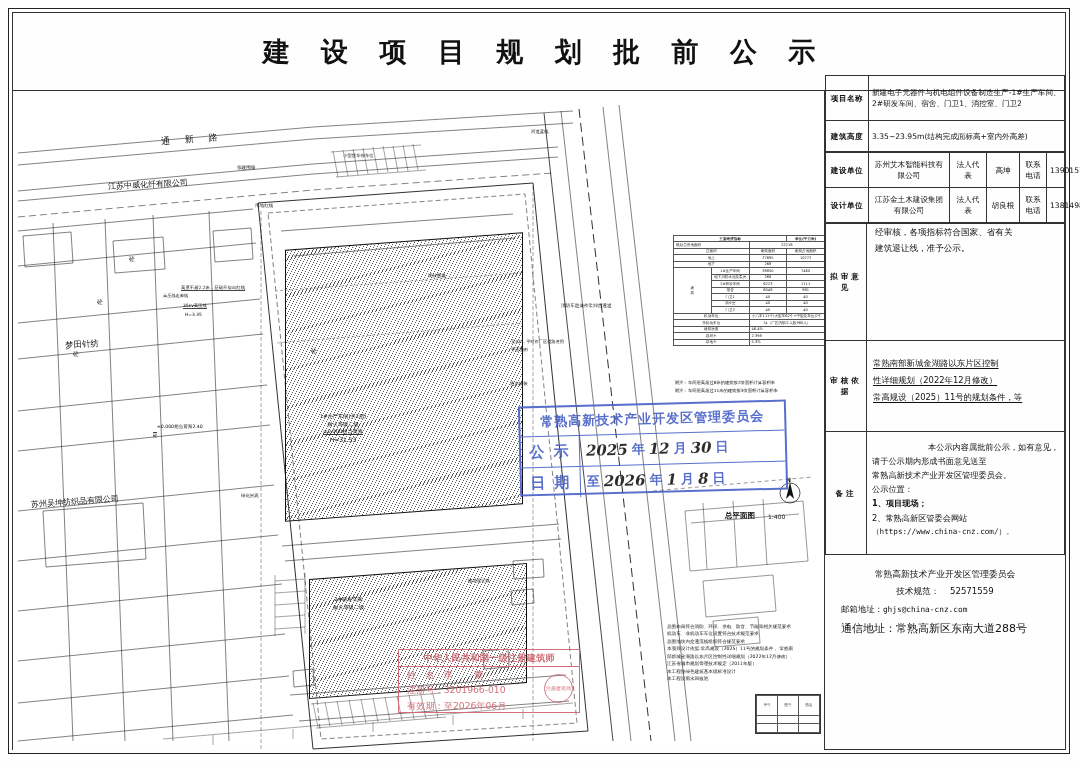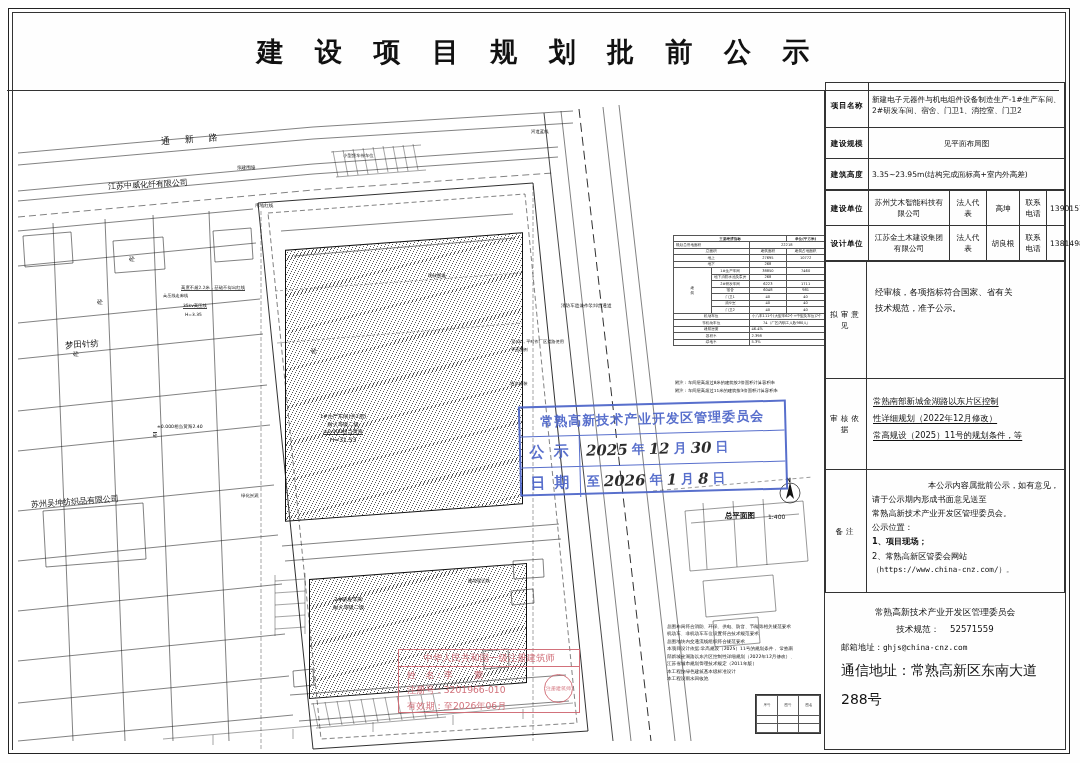--- a/index.html
+++ b/index.html
@@ -4,32 +4,32 @@
 <style>
   html,body{margin:0;padding:0;background:#fff;}
   body{width:1080px;height:763px;overflow:hidden;font-family:"DejaVu Sans","Liberation Sans",sans-serif;color:#111;}
   .page{position:relative;width:1080px;height:763px;background:#fefefe;}
 
   
   .outer-frame{position:absolute;left:8px;top:8px;width:1062px;height:746px;border:1.5px solid #222;box-sizing:border-box;}
   .inner-frame{position:absolute;left:12px;top:12px;width:1054px;height:738px;border:0.8px solid #333;box-sizing:border-box;}
 
   
-  .title-band{position:absolute;left:7px;top:13px;width:1052px;height:78px;display:flex;align-items:center;justify-content:center;border-bottom:1.2px solid #333;box-sizing:border-box;}
+  .title-band{position:absolute;left:13px;top:13px;width:1052px;height:78px;display:flex;align-items:center;justify-content:center;border-bottom:1.2px solid #333;box-sizing:border-box;}
   .title-band .t{font-family:"DejaVu Sans","Liberation Sans",sans-serif;font-size:27px;letter-spacing:11px;font-weight:600;color:#111;text-indent:11px;}
 
   
   .drawing{position:absolute;left:13px;top:91px;width:812px;height:659px;border-right:1.2px solid #333;box-sizing:border-box;overflow:hidden;background:#fff;}
-  .infocol{position:absolute;left:825px;top:82px;width:240px;height:659px;box-sizing:border-box;}
+  .infocol{position:absolute;left:825px;top:75px;width:240px;height:659px;box-sizing:border-box;}
 
   
   .itbl{width:100%;border-collapse:collapse;table-layout:fixed;}
   .itbl td{border:1px solid #333;font-size:7.6px;line-height:1.45;padding:2px 3px;vertical-align:middle;color:#111;}
   .lbl{width:36px;text-align:center;font-weight:600;letter-spacing:0.5px;}
-  .lbl-v{width:34px;text-align:center;font-weight:400;letter-spacing:3px;line-height:1.9;}
+  .lbl-v{width:34px;text-align:center;font-weight:700;letter-spacing:3px;line-height:1.9;}
   .val{text-align:left;}
   .val-c{text-align:center;}
   .nowrapcell{white-space:nowrap;}
   .small{font-size:7px;}
   .cellpad{padding:5px 5px;}
   .mono{font-family:"DejaVu Sans Mono","Liberation Mono",monospace;font-size:7px;}
   .u{ text-decoration:underline; text-underline-offset:2px;}
   .footer-in{padding:10px 6px 6px 6px;font-size:8px;line-height:2.05;text-align:center;}
   .footer-in .ln{display:block;}
   .footer-in .ctr{text-align:center;}
@@ -67,21 +67,21 @@
   .seal-blue .sb-hdr{height:28px;border-bottom:1.6px solid #4a63c8;display:flex;align-items:center;justify-content:center;
       font-size:13px;letter-spacing:1px;color:#4a63c8;font-weight:700;overflow:hidden;}
   .seal-blue .sb-row{height:30px;display:flex;align-items:center;color:#4a63c8;font-size:15px;font-weight:700;}
   .seal-blue .sb-k{width:58px;text-align:center;border-right:1.6px solid #4a63c8;height:100%;display:flex;align-items:center;justify-content:center;letter-spacing:2px;}
   .seal-blue .sb-v{flex:1;display:flex;align-items:center;gap:4px;padding-left:6px;font-size:13px;}
   .seal-blue .hand{font-family:"DejaVu Serif","Liberation Serif",serif;font-style:italic;color:#1b1b1b;font-size:15px;}
   .seal-blue .sb-row2{border-top:1.6px solid #4a63c8;}
 
   .seal-red-arch{position:absolute;left:398px;top:649px;width:182px;height:64px;border:1.4px solid #d06a74;color:#cf6a74;
       box-sizing:border-box;opacity:.95;}
-  .seal-red-arch .hd{text-align:center;font-size:9.4px;font-weight:400;border-bottom:1.2px solid #d06a74;padding:1.5px 0;letter-spacing:0px;}
+  .seal-red-arch .hd{text-align:center;font-size:9.4px;font-weight:700;border-bottom:1.2px solid #d06a74;padding:1.5px 0;letter-spacing:0px;}
   .seal-red-arch .rw{font-size:9.2px;padding:2.2px 0 0 8px;letter-spacing:0px;white-space:nowrap;}
   .seal-red-arch .nm{letter-spacing:6px;}
   .arch-circle{position:absolute;right:6px;top:24px;width:27px;height:27px;border:1.3px solid #d06a74;border-radius:50%;
       display:flex;align-items:center;justify-content:center;font-size:5px;line-height:1;color:#d06a74;text-align:center;}
 
   .seal-red-design{position:absolute;left:588px;top:632px;width:180px;height:84px;border:1.4px solid #d9363e;color:#d9363e;
       box-sizing:border-box;opacity:.95;}
   .seal-red-design .hd{text-align:center;font-size:10px;font-weight:700;border-bottom:1.2px solid #d9363e;padding:1.5px 0;letter-spacing:0.5px;}
   .seal-red-design .l1{font-size:10px;font-weight:700;text-align:center;padding-top:2.5px;letter-spacing:1px;}
   .seal-red-design .l2{font-size:7.6px;padding:1.5px 4px 0 4px;line-height:1.5;letter-spacing:0.5px;}
@@ -455,24 +455,20 @@
 
 
   <div class="infocol">
     <table class="itbl">
       <tbody>
           <tr>
         <td class="lbl">项目名称</td>
         <td class="val cellpad" style="height:40px;">新建电子元器件与机电组件设备制造生产-1#生产车间、2#研发车间、宿舍、门卫1、消控室、门卫2</td>
       </tr>
       <tr>
-        <td class="lbl">建设规模</td>
-        <td class="val-c cellpad" style="height:26px;">见平面布局图</td>
-      </tr>
-      <tr>
         <td class="lbl">建筑高度</td>
         <td class="val cellpad" style="height:26px;">3.35~23.95m(结构完成面标高+室内外高差)</td>
       </tr>
     </tbody>
       </table>
 
     <table class="itbl">
       <tbody>
           <tr>
         <td class="lbl" style="width:36px;">建设单位</td>
@@ -490,23 +486,23 @@
         <td class="val-c">联系电话</td>
         <td class="val-c small nowrapcell">13814986789</td>
       </tr>
     </tbody>
       </table>
 
     <table class="itbl">
       <tbody>
           <tr>
         <td class="lbl-v" style="height:112px;">拟审意见</td>
-        <td class="val" style="padding:22px 8px;vertical-align:top;margin-left:37px;">
+        <td class="val" style="padding:0 8px;vertical-align:top;margin-left:37px;">
           <div style="font-size:8.6px;line-height:1.9;">经审核，各项指标符合国家、省有关</div>
-          <div style="font-size:8.6px;line-height:1.9;">技术规范，准予公示。</div>
+          <div style="font-size:8.6px;line-height:1.9;">建筑退让线，准予公示。</div>
         </td>
       </tr>
       <tr>
         <td class="lbl-v" style="height:86px;">审核依据</td>
         <td class="val" style="padding:14px 6px;vertical-align:top;">
           <div class="u" style="font-size:8.4px;line-height:2;">常熟南部新城金湖路以东片区控制</div>
           <div class="u" style="font-size:8.4px;line-height:2;">性详细规划（2022年12月修改）</div>
           <div class="u" style="font-size:8.4px;line-height:2;">常高规设（2025）11号的规划条件，等</div>
         </td>
       </tr>
@@ -527,19 +523,19 @@
 
     <div class="footer-in">
       <span class="ln ctr" style="font-size:8.8px;">常熟高新技术产业开发区管理委员会</span>
       <span class="ln ctr" style="font-size:8.6px;">
         <span>技术规范：</span>
         <span style="padding-left:8px;">52571559</span>
       </span>
       <span class="ln lft" style="font-size:8.4px;">
         <span>邮箱地址：</span><span class="mono" style="font-size:7.8px;">ghjs@china-cnz.com</span>
       </span>
-      <span class="ln lft" style="font-size:14px;">
+      <span class="ln lft" style="font-size:11px;">
         <span>通信地址：</span><span>常熟高新区东南大道288号</span>
       </span>
     </div>
   </div>
 
 </div>
 
 </body></html>

